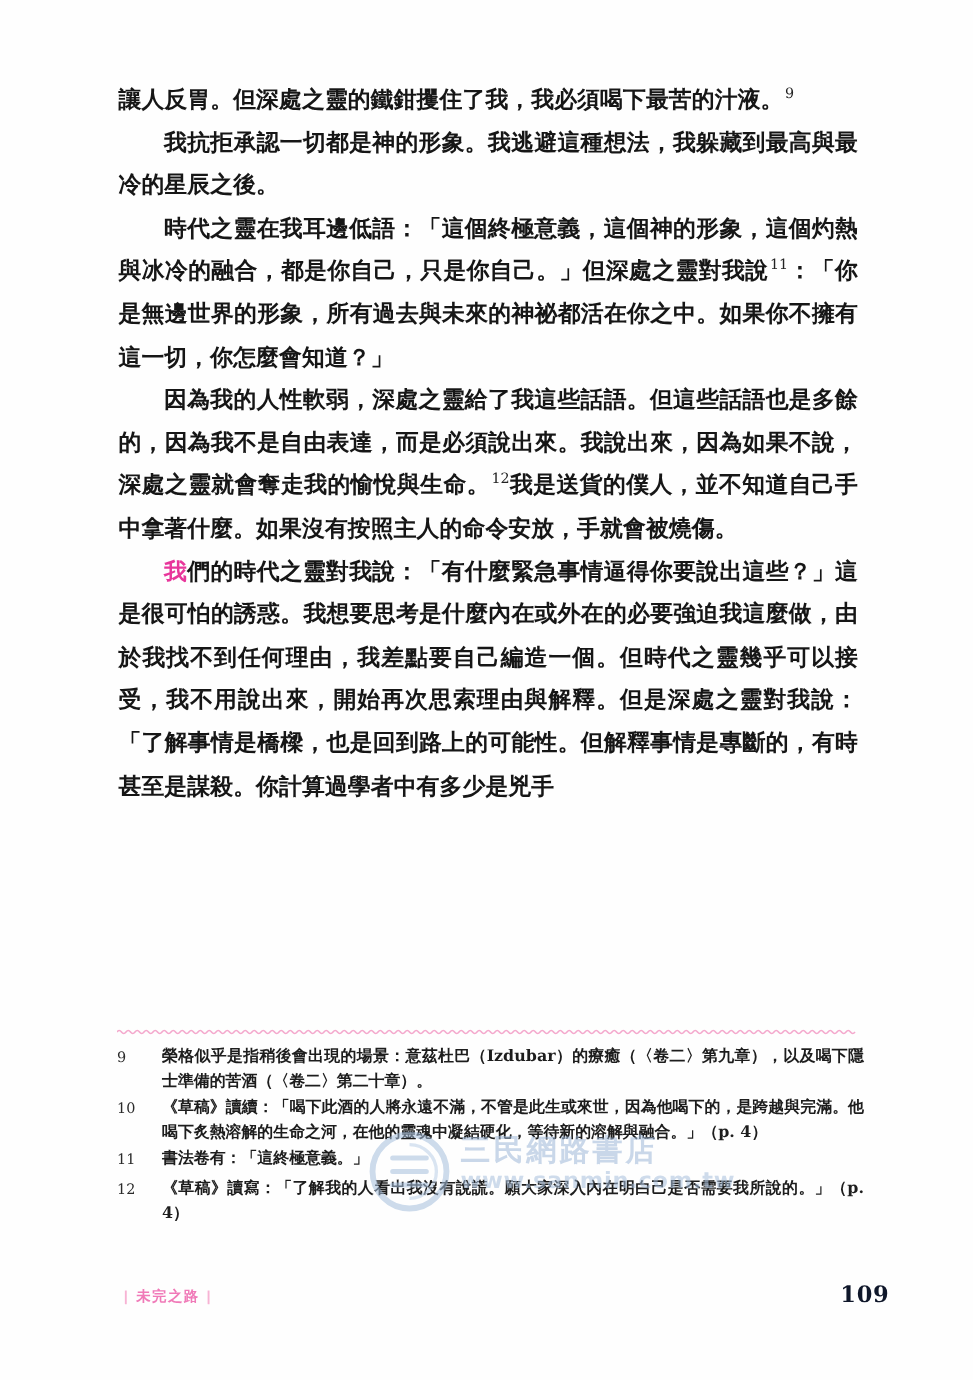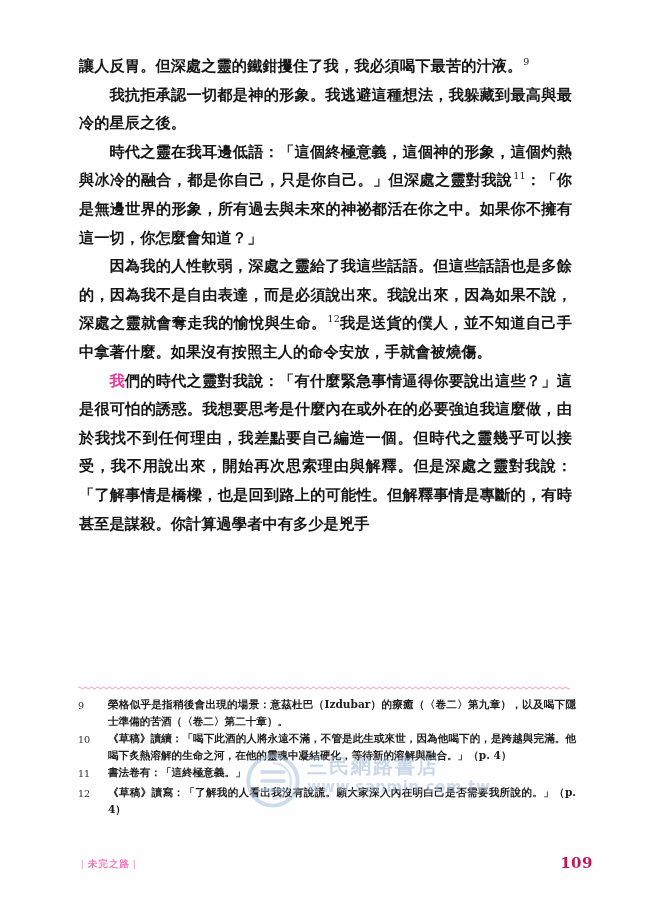--- a/index.html
+++ b/index.html
@@ -151,30 +151,30 @@
   }
   .footer-running {
     position: absolute;
     left: 78px;
     top: 0px;
     font-size: 9.6px;
     letter-spacing: 1px;
     color: #f07ab8;
     font-weight: 600;
     white-space: nowrap;
-    font-family: Liberation Sans, sans-serif;
+    font-family: Liberation Mono, monospace;
   }
   .footer-running .bar { color: #f7b3d4; padding: 0 3px; }
   .footer-pageno {
     position: absolute;
     right: 56px;
     top: -4px;
     font-size: 15px;
     font-weight: bold;
-    color: #be185d;
+    color: #0f172a;
     font-family: "DejaVu Serif", "Liberation Serif", serif;
     letter-spacing: 0.5px;
   }
 </style>
 </head>
 <body>
 
 <div class="page">
 
   <div class="watermark">

